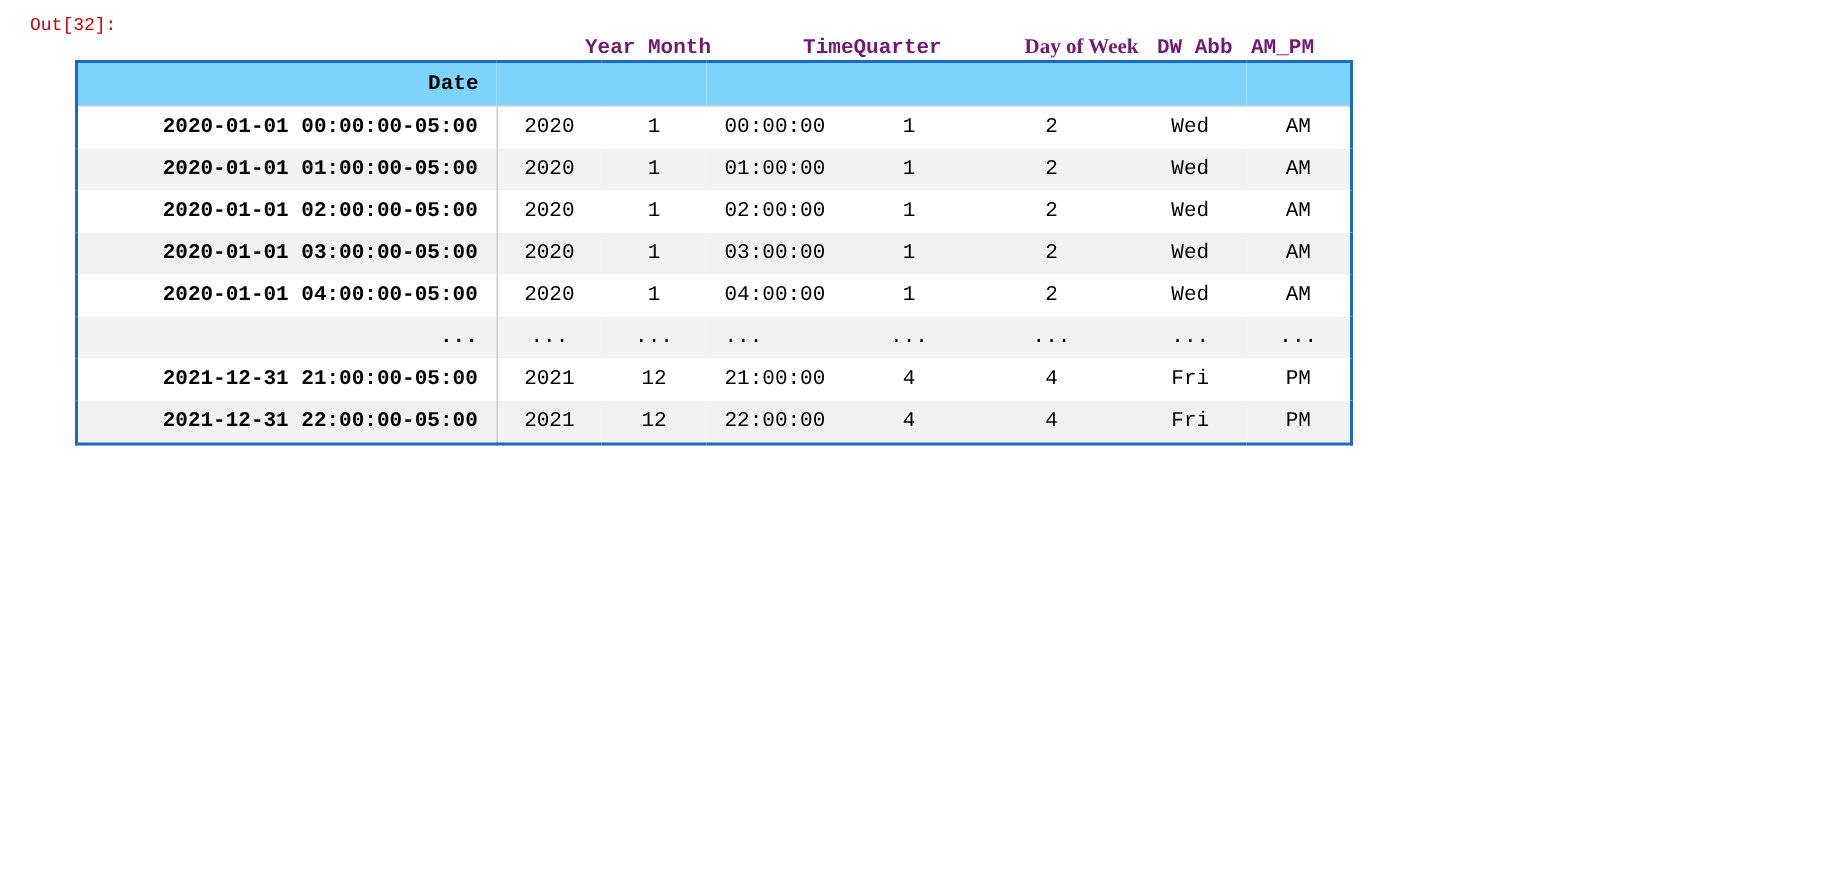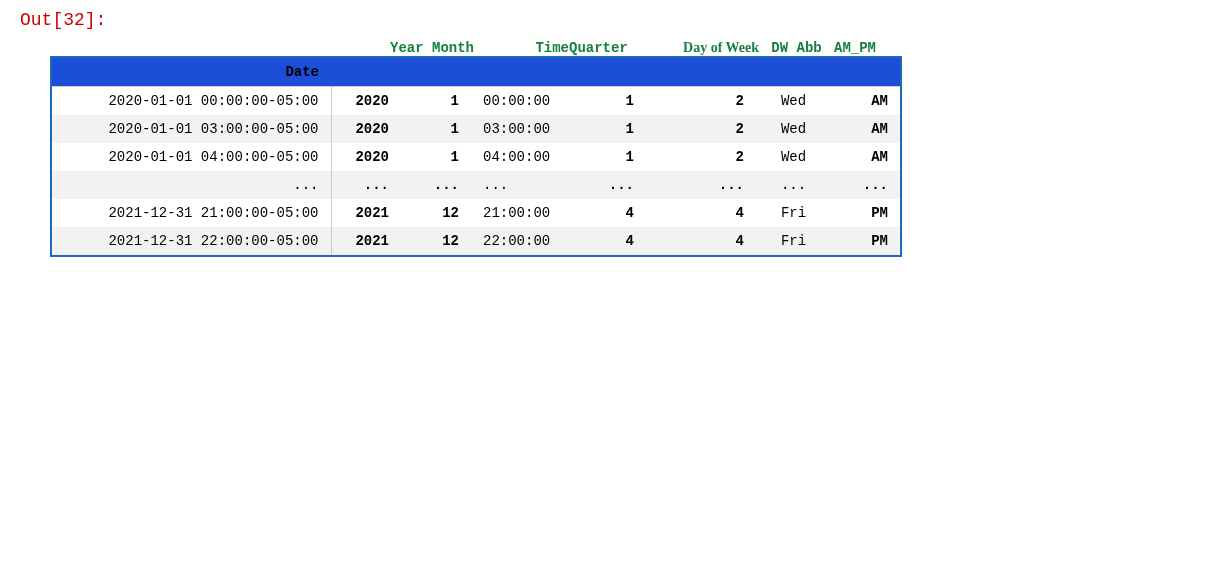--- a/index.html
+++ b/index.html
@@ -4,59 +4,57 @@
   <style>
     * { box-sizing: border-box; margin: 0; padding: 0; }
     body {
       background: #fff;
       font-family: 'Courier New', Courier, monospace;
       font-size: 14px;
       padding: 10px 20px;
     }
     .out-label {
       color: #c00;
-      font-size: 18px;
-      margin-bottom: 10px;
+      font-size: 12px;
     }
     .table-wrapper {
       margin-left: 30px;
       display: inline-block;
     }
     .main-table {
       border: 2px solid #1a6bbf;
       border-collapse: collapse;
       width: auto;
     }
     .main-table th, .main-table td {
       padding: 6px 12px;
       border: none;
       font-size: 14px;
     }
     .main-table thead tr th {
       text-align: right;
       font-weight: bold;
       border-bottom: 1px solid #ccc;
-      background: #1d4ed8;
+      background: #7dd3fc;
     }
     .main-table tbody tr:nth-child(even) {
       background: #f2f2f2;
     }
     .main-table tbody tr:nth-child(odd) {
       background: #fff;
     }
     .main-table tbody td.date-col {
       text-align: right;
-      font-weight: normal;
+      font-weight: bold;
       min-width: 280px;
       border-right: 1px solid #ccc;
     }
     .main-table tbody td.data-col {
-      text-align: right;
+      text-align: center;
       min-width: 70px;
-      font-weight: bold;
     }
     .main-table tbody td.data-col-time {
       text-align: left;
       min-width: 90px;
     }
     .main-table tbody td.data-col-dw {
       text-align: center;
       min-width: 60px;
     }
     
@@ -65,21 +63,21 @@
       align-items: flex-end;
       margin-bottom: 0;
       padding-left: 0;
     }
     .header-spacer {
       min-width: 304px;
     }
     .header-col {
       font-weight: bold;
       font-size: 14px;
-      color: #15803d;
+      color: #701a75;
     }
     .col-year-month  { min-width: 120px; text-align: right; }
     .col-time        { min-width: 95px; text-align: right; }
     .col-quarter     { min-width: 80px; }
     .col-dow         { min-width: 110px; text-align: right; font-family: Liberation Serif, serif; }
     .col-dwabb       { min-width: 75px; text-align: center; }
     .col-ampm        { min-width: 65px; }
   </style>
 </head>
 <body>
@@ -117,20 +115,40 @@
           <td class="date-col">2020-01-01 00:00:00-05:00</td>
           <td class="data-col">2020</td>
           <td class="data-col">1</td>
           <td class="data-col-time">00:00:00</td>
           <td class="data-col">1</td>
           <td class="data-col">2</td>
           <td class="data-col-dw">Wed</td>
           <td class="data-col">AM</td>
         </tr>
         <tr>
+          <td class="date-col">2020-01-01 01:00:00-05:00</td>
+          <td class="data-col">2020</td>
+          <td class="data-col">1</td>
+          <td class="data-col-time">01:00:00</td>
+          <td class="data-col">1</td>
+          <td class="data-col">2</td>
+          <td class="data-col-dw">Wed</td>
+          <td class="data-col">AM</td>
+        </tr>
+        <tr>
+          <td class="date-col">2020-01-01 02:00:00-05:00</td>
+          <td class="data-col">2020</td>
+          <td class="data-col">1</td>
+          <td class="data-col-time">02:00:00</td>
+          <td class="data-col">1</td>
+          <td class="data-col">2</td>
+          <td class="data-col-dw">Wed</td>
+          <td class="data-col">AM</td>
+        </tr>
+        <tr>
           <td class="date-col">2020-01-01 03:00:00-05:00</td>
           <td class="data-col">2020</td>
           <td class="data-col">1</td>
           <td class="data-col-time">03:00:00</td>
           <td class="data-col">1</td>
           <td class="data-col">2</td>
           <td class="data-col-dw">Wed</td>
           <td class="data-col">AM</td>
         </tr>
         <tr>

